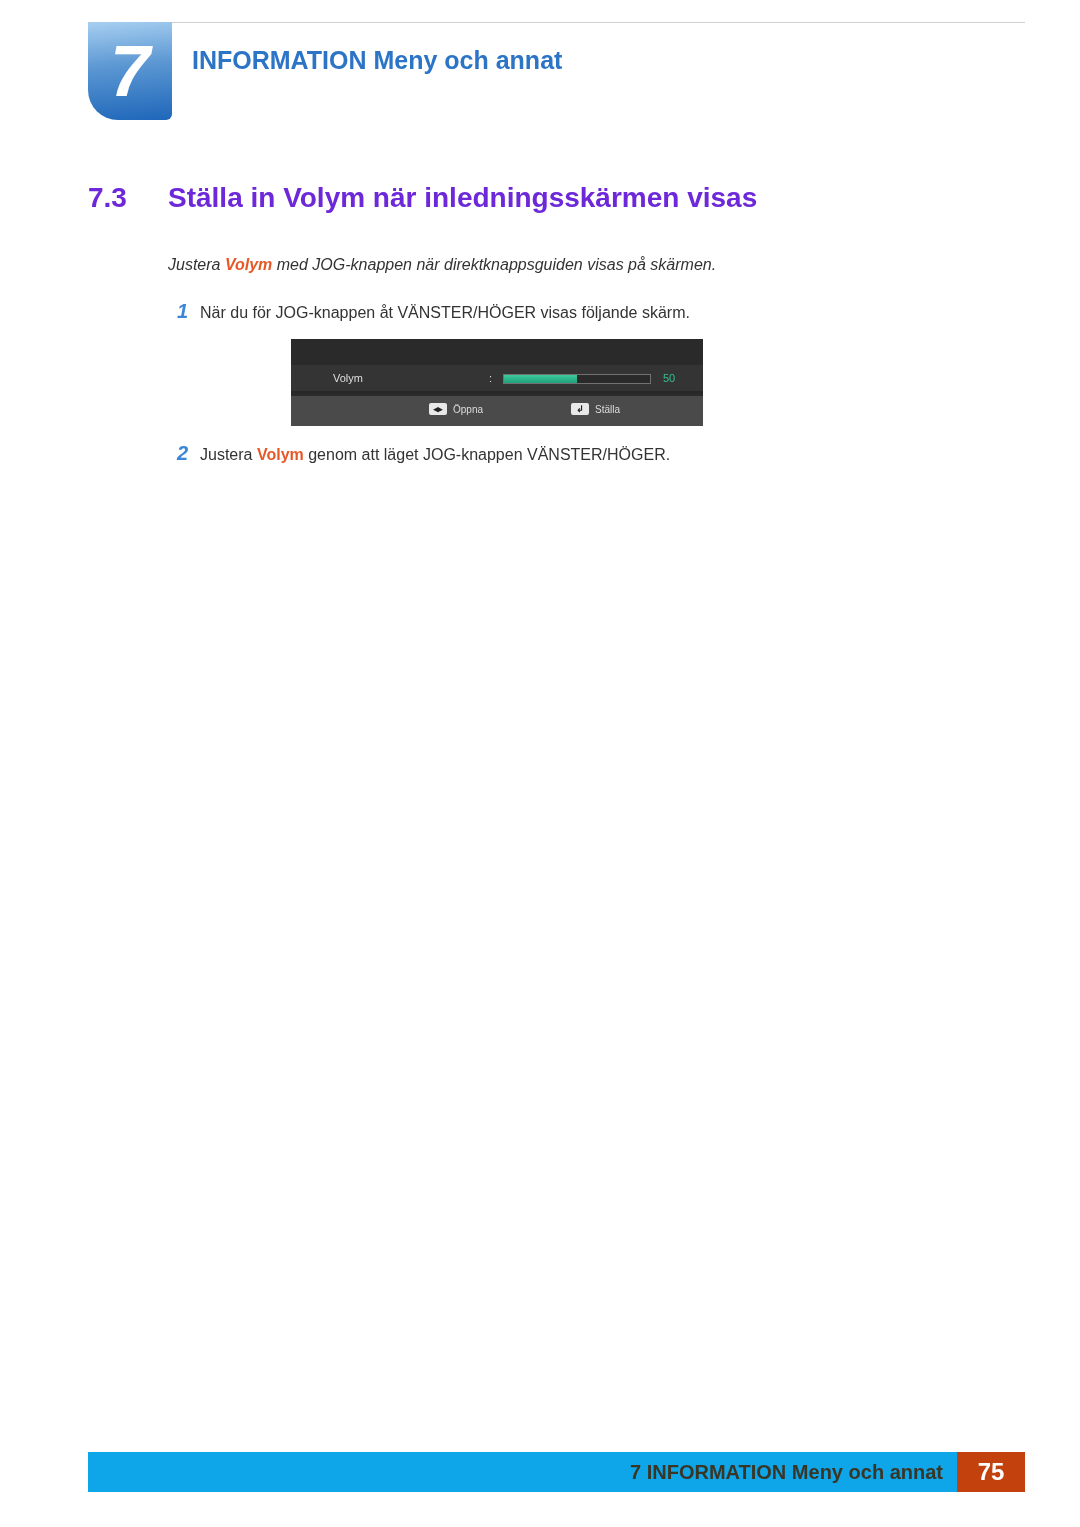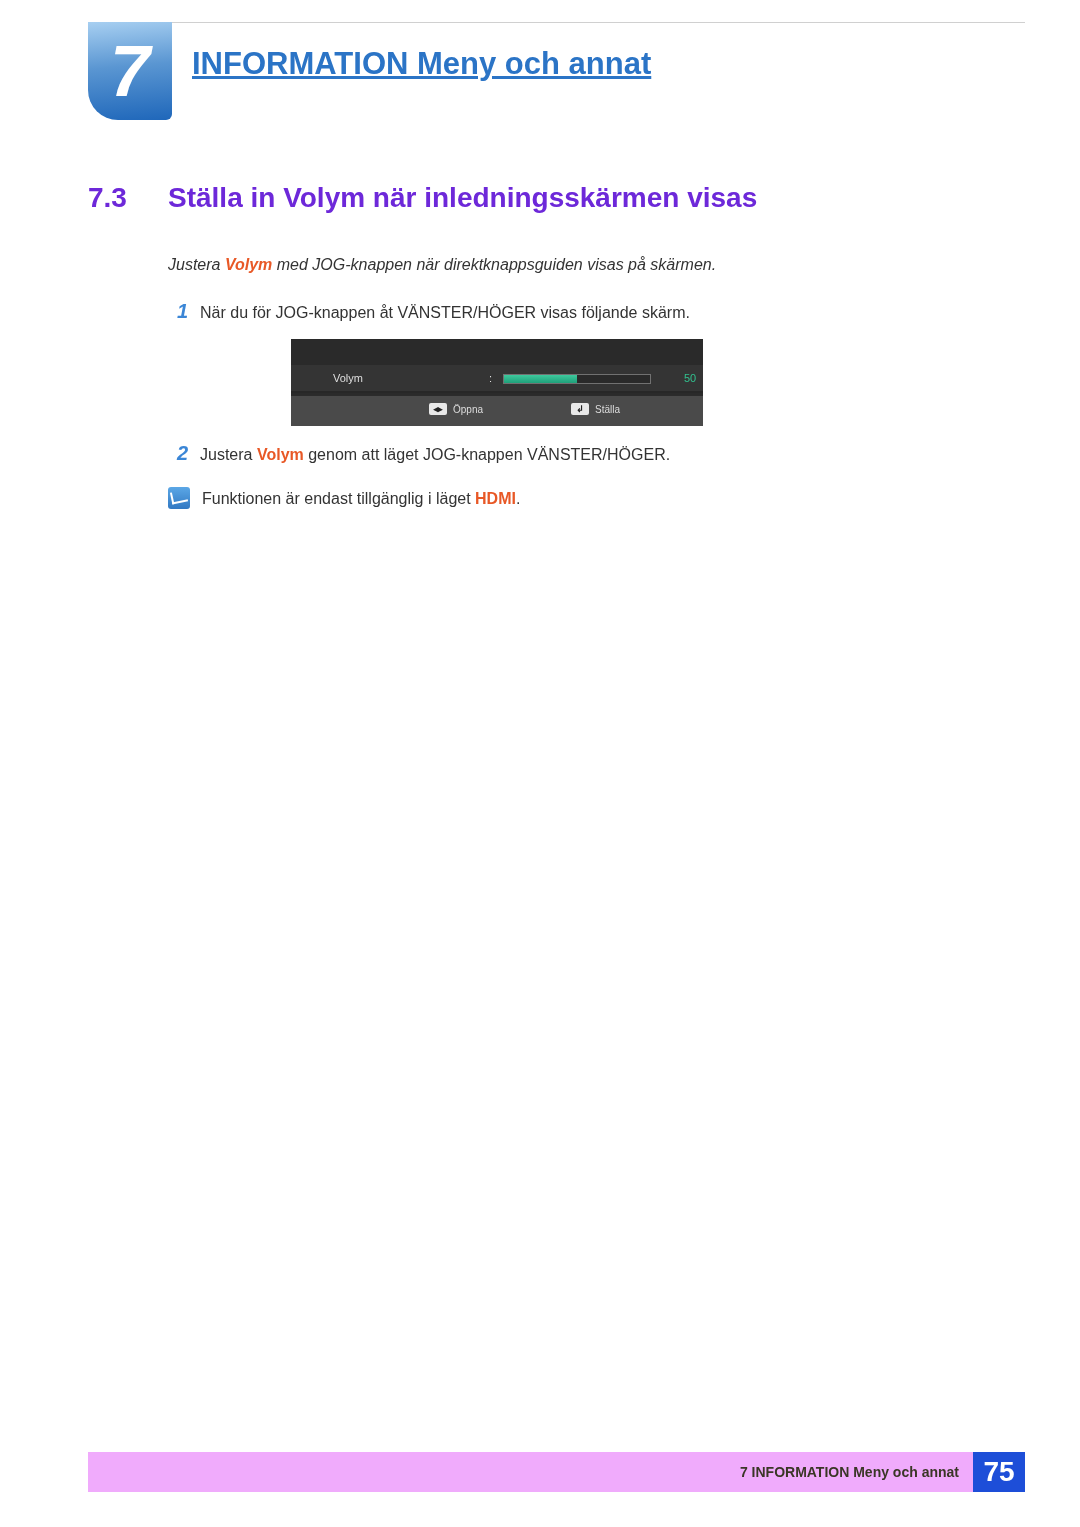--- a/index.html
+++ b/index.html
@@ -40,24 +40,23 @@
     .chapter-num {
       color: #ffffff;
       font-size: 72px;
       font-weight: 600;
       font-style: italic;
     }
     .chapter-title {
       position: absolute;
       top: 46px;
       left: 192px;
-      font-size: 31px;
+      font-size: 25px;
       font-weight: bold;
       color: #2b74c6;
-      text-decoration: underline;
     }
     .section {
       position: absolute;
       top: 182px;
       left: 88px;
       right: 55px;
     }
     .section-heading {
       font-size: 28px;
       font-weight: bold;
@@ -148,21 +147,20 @@
     }
     .osd-bar-fill {
       height: 100%;
       background: linear-gradient(180deg, #3ec99d, #1fa07a);
     }
     .osd-value {
       position: absolute;
       left: 372px;
       top: 33px;
       color: #32c08e;
-      margin-left: 21px;
     }
     .osd-foot {
       height: 31px;
       background: #4a4a4a;
       position: relative;
       border-top: 1px solid #2b2b2b;
     }
     .osd-foot-item {
       position: absolute;
       top: 7px;
@@ -216,34 +214,34 @@
       position: absolute;
       bottom: 35px;
       left: 88px;
       right: 55px;
       height: 40px;
       display: flex;
       align-items: stretch;
     }
     .footer-text-wrap {
       flex: 1;
-      background: #f0abfc;
+      background: #0ea5e9;
       color: #3a3626;
-      font-size: 14px;
+      font-size: 20px;
       font-weight: bold;
       display: flex;
       align-items: center;
       justify-content: flex-end;
       padding-right: 14px;
     }
     .footer-pagenum {
-      width: 52px;
-      background: #1d4ed8;
+      width: 68px;
+      background: #c2410c;
       color: #ffffff;
-      font-size: 28px;
+      font-size: 24px;
       font-weight: bold;
       display: flex;
       align-items: center;
       justify-content: center;
     }
   </style>
 </head>
 <body>
 <div class="page">
 
@@ -291,26 +289,20 @@
       </div>
     </div>
 
     <div class="step-row">
       <div class="step-num">2</div>
       <div class="step-text">
         <span>Justera </span><span class="bold-red">Volym</span><span> genom att läget JOG-knappen VÄNSTER/HÖGER.</span>
       </div>
     </div>
 
-    <div class="note-row">
-      <div class="note-icon"></div>
-      <div class="step-text">
-        <span>Funktionen är endast tillgänglig i läget </span><span class="bold-red">HDMI</span><span>.</span>
-      </div>
-    </div>
   </div>
 
   <div class="footer-bar">
     <div class="footer-text-wrap">7 INFORMATION Meny och annat</div>
     <div class="footer-pagenum">75</div>
   </div>
 
 </div>
 
 </body></html>

